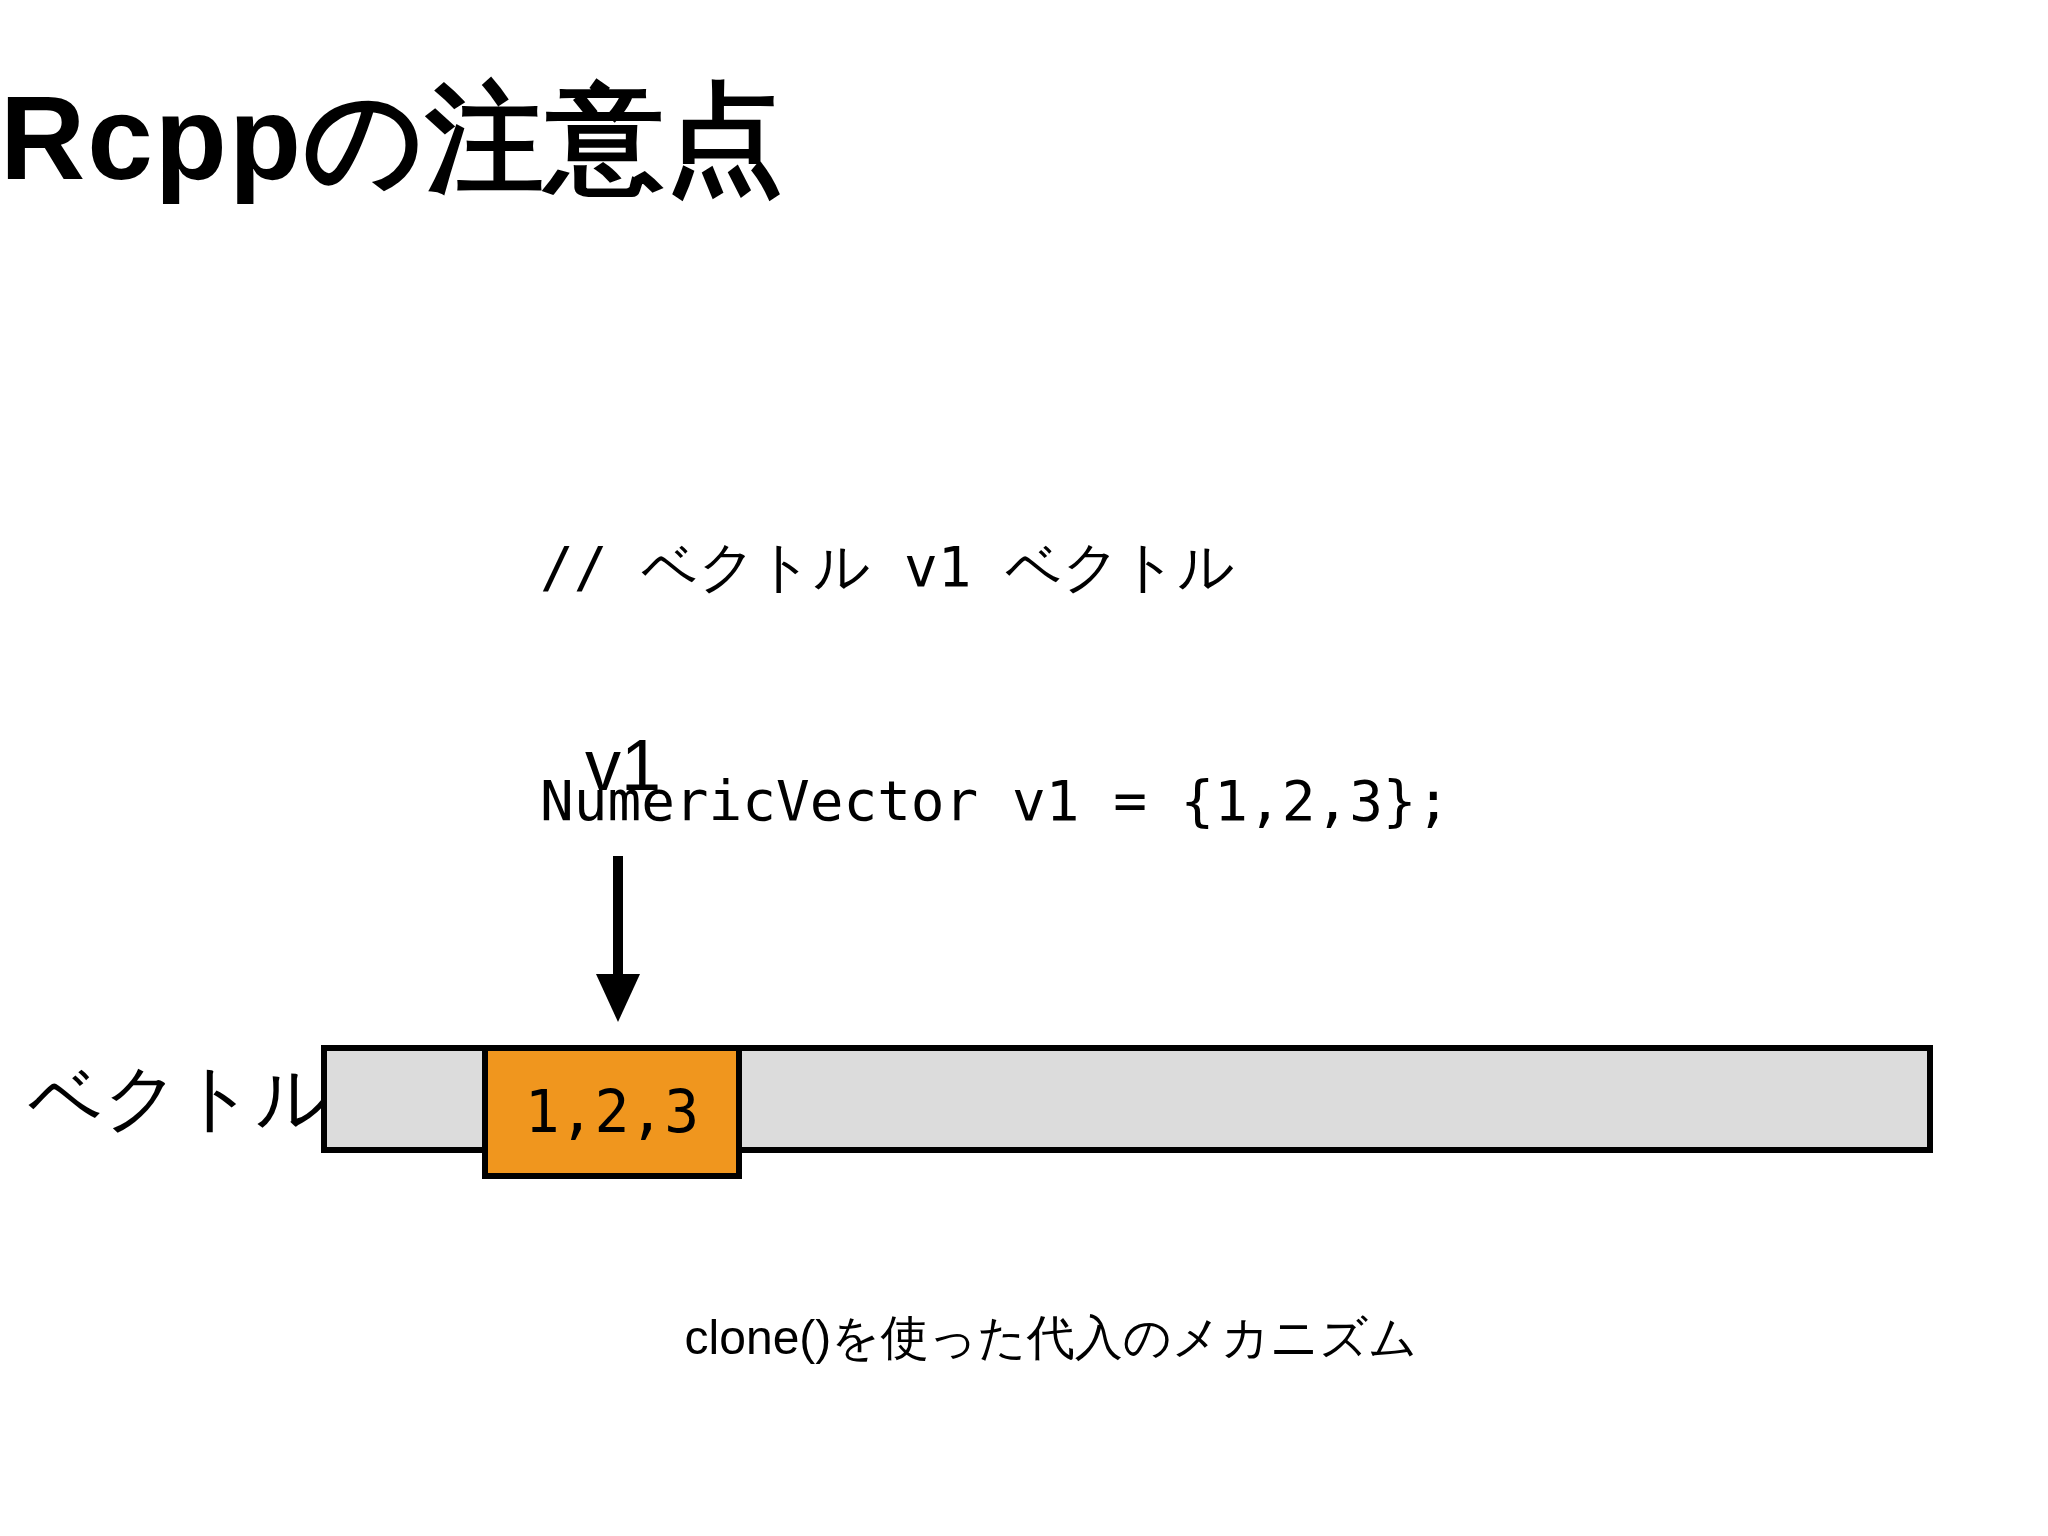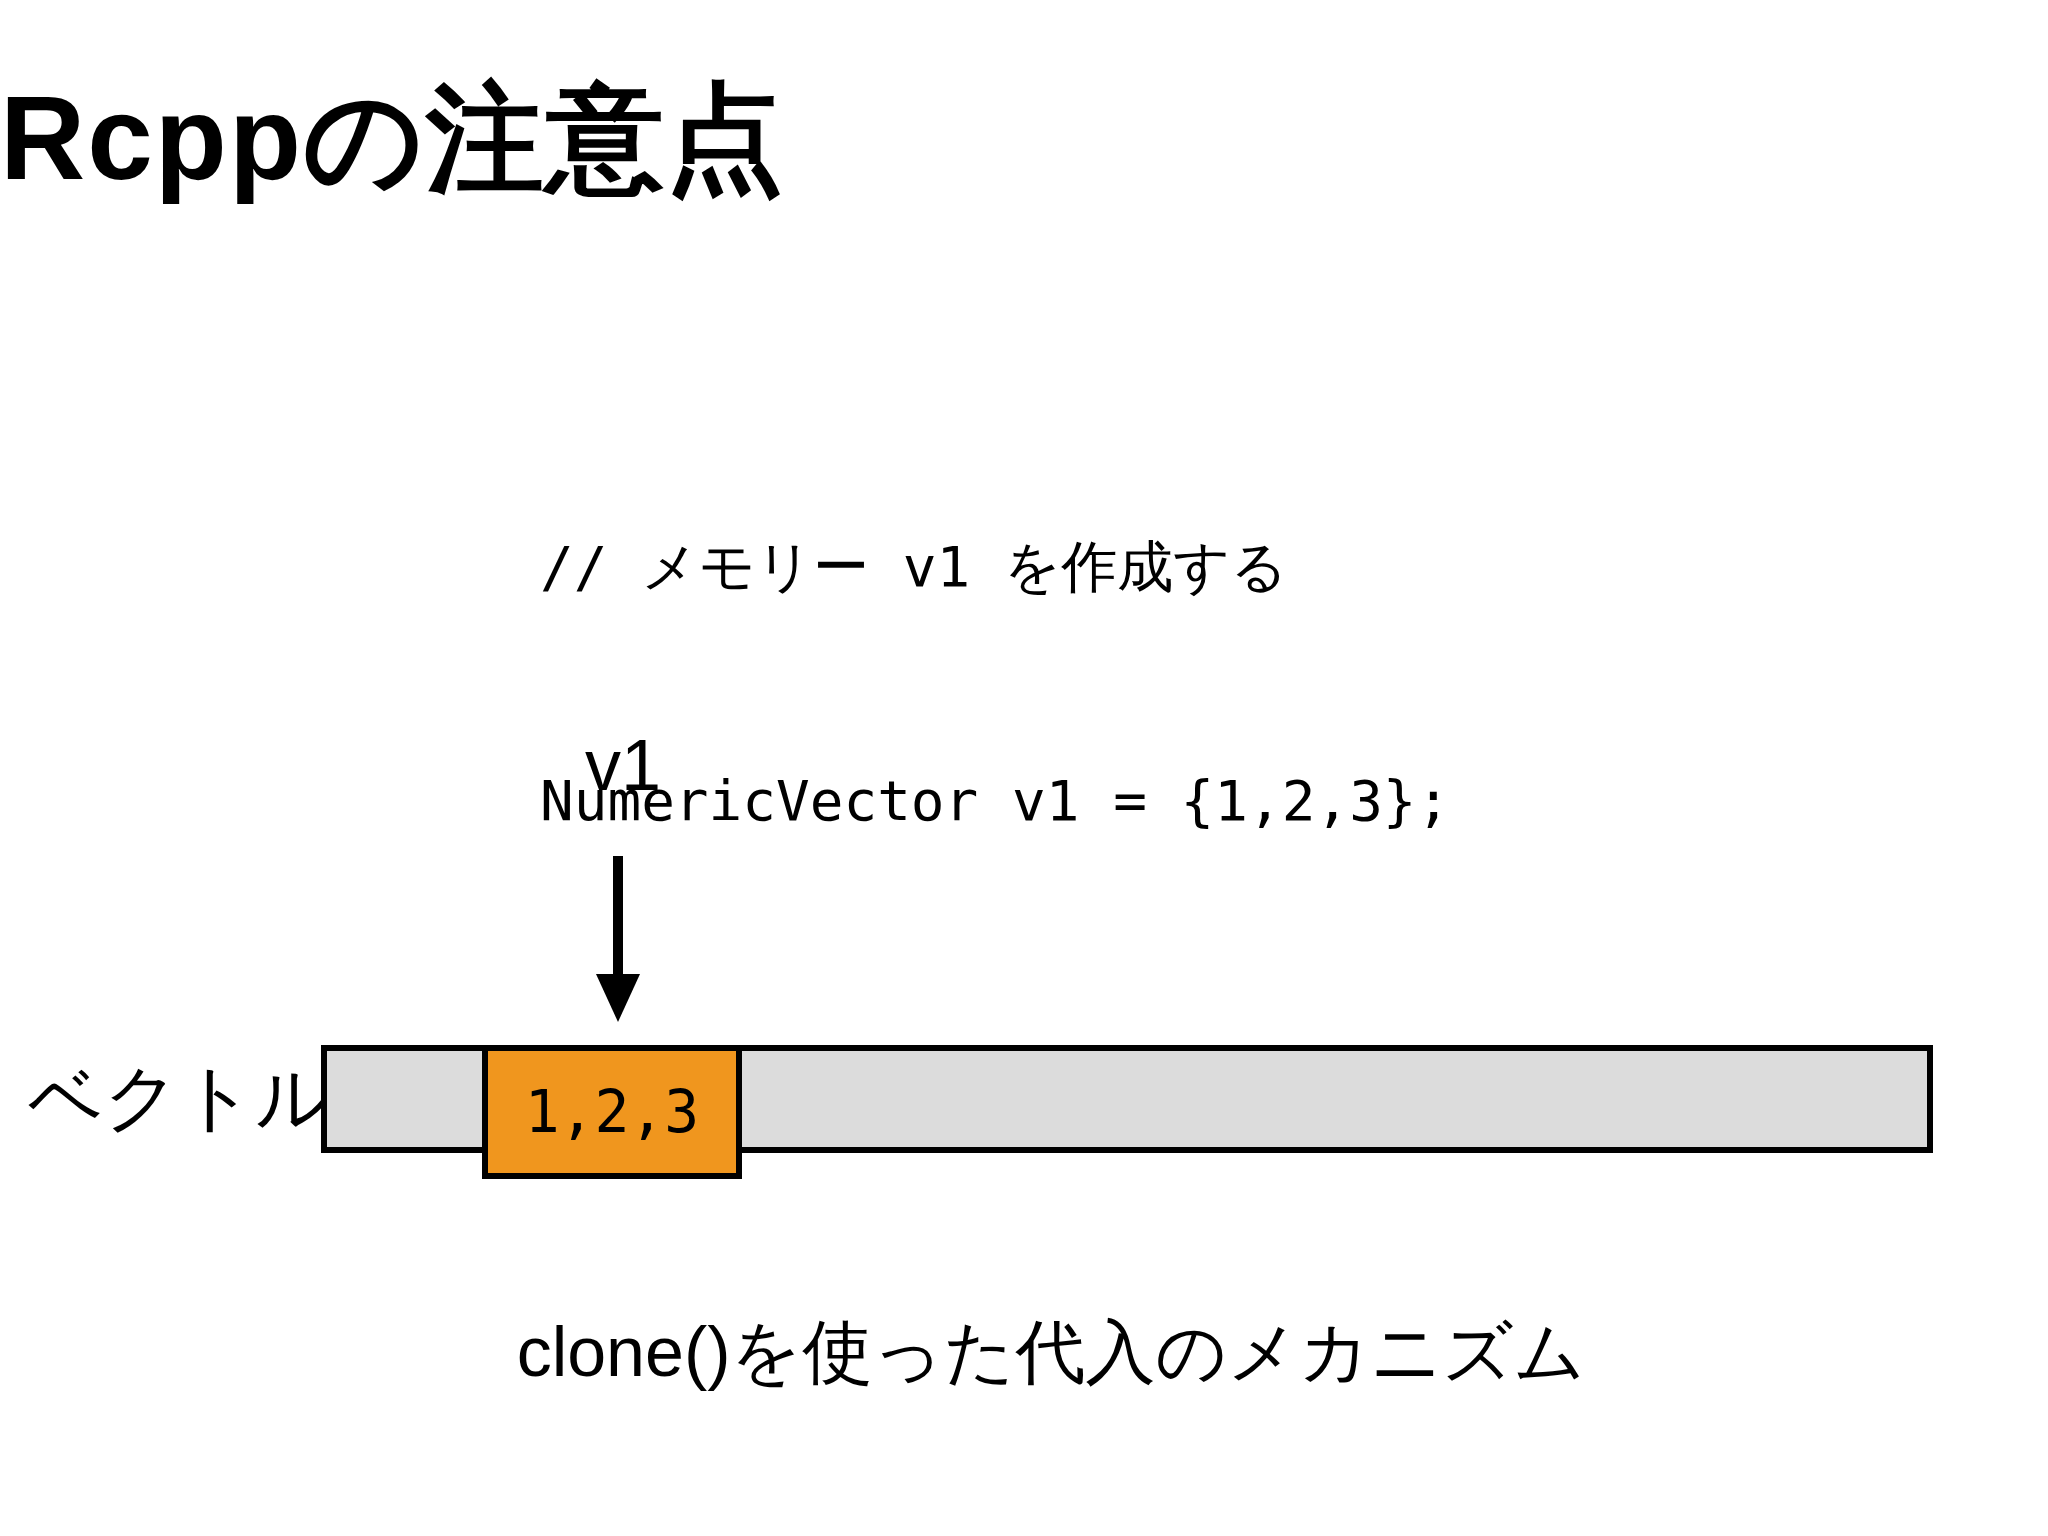--- a/index.html
+++ b/index.html
@@ -82,34 +82,34 @@
     justify-content: center;
     font-family: "DejaVu Sans Mono", "Liberation Mono", monospace;
     font-size: 58px;
   }
   .caption {
     position: absolute;
     left: 0;
     top: 1306px;
     width: 100%;
     text-align: center;
-    font-size: 70px;
+    font-size: 48px;
     padding-left: 54px;
     box-sizing: border-box;
   }
 </style>
 </head>
 <body>
 
 <div class="slide">
 
   <div class="title">Rcppの注意点</div>
 
   <div class="code">
-    <div class="code-line">// メモリー v1 を作成する</div>
+    <div class="code-line">// ベクトル v1 ベクトル</div>
     <div class="code-line">NumericVector v1 = {1,2,3};</div>
   </div>
 
   <div class="pointer-label">v1</div>
 
   <svg class="arrow" width="56" height="168" viewBox="0 0 56 168">
     <line x1="28" y1="0" x2="28" y2="124" stroke="#000000" stroke-width="10"></line>
     <polygon points="6,118 50,118 28,166" fill="#000000"></polygon>
   </svg>
 

